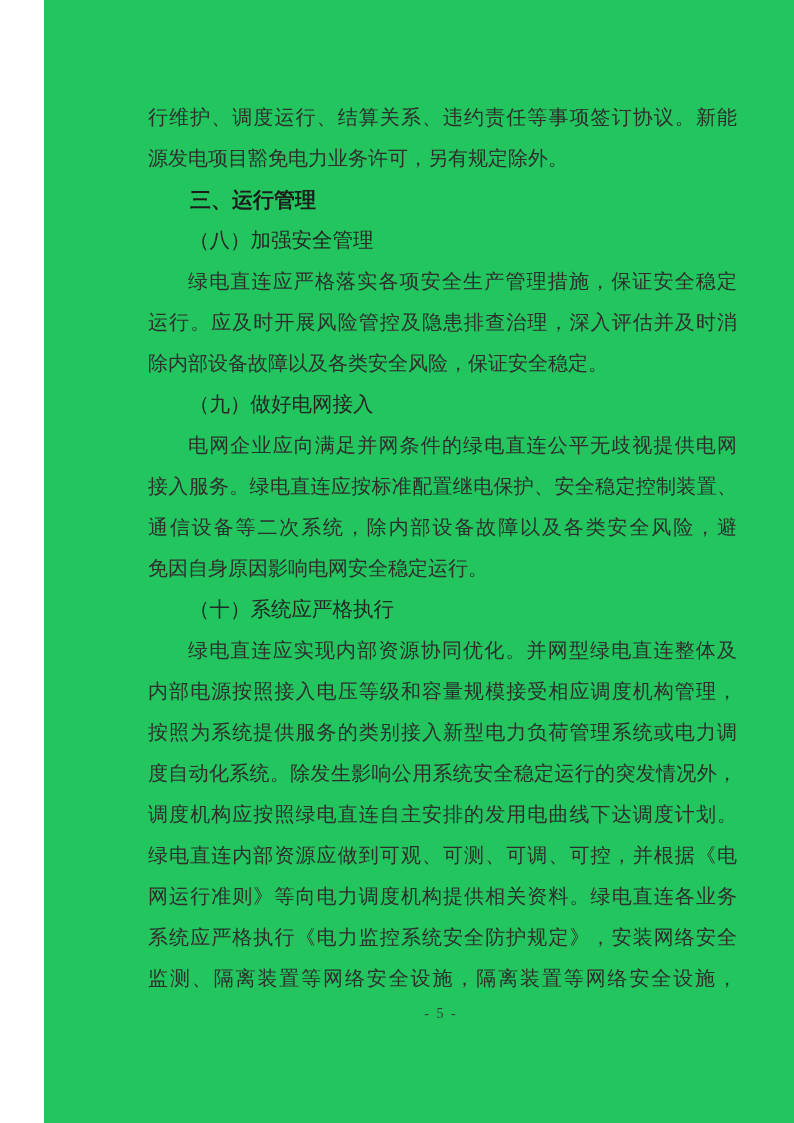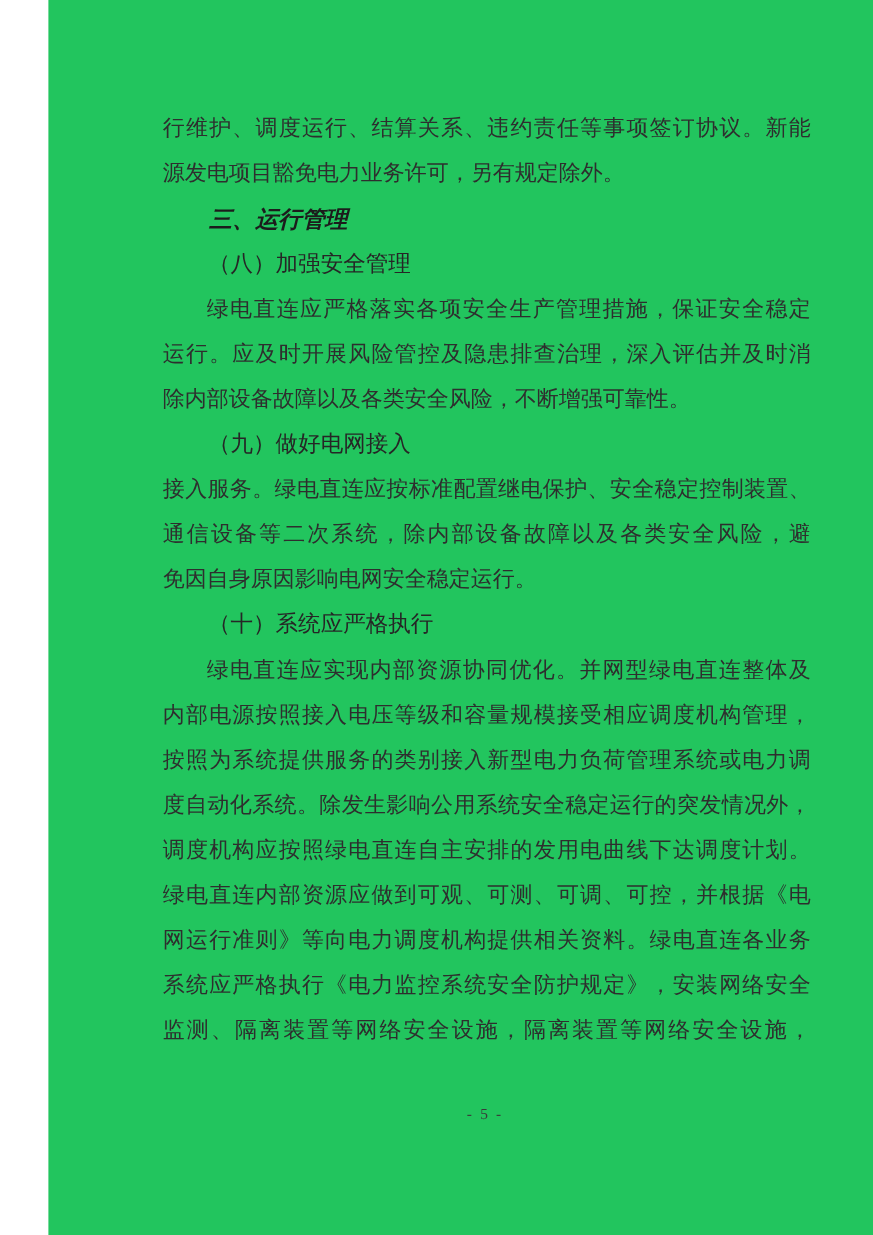--- a/index.html
+++ b/index.html
@@ -36,21 +36,20 @@
     text-justify: inter-character;
   }
   .line.indent {
     text-indent: 2em;
   }
   .line.h1 {
     font-family: "Liberation Sans", sans-serif;
     font-weight: 700;
     font-size: 21px;
     color: #1c1c1c;
-    font-style: italic;
   }
   .line.h2 {
     font-size: 20.5px;
     color: #262626;
   }
   .footer {
     position: absolute;
     top: 1004px;
     left: 0;
     width: 100%;
@@ -66,22 +65,23 @@
 <body>
 
 <div class="page">
   <div class="content">
       <div class="line justify">行维护、调度运行、结算关系、违约责任等事项签订协议。新能</div>
       <div class="line">源发电项目豁免电力业务许可，另有规定除外。</div>
       <div class="line h1 indent">三、运行管理</div>
       <div class="line h2 indent">（八）加强安全管理</div>
       <div class="line indent justify">绿电直连应严格落实各项安全生产管理措施，保证安全稳定</div>
       <div class="line justify">运行。应及时开展风险管控及隐患排查治理，深入评估并及时消</div>
-      <div class="line">除内部设备故障以及各类安全风险，不断增强可靠性。</div>
+      <div class="line">除内部设备故障以及各类安全风险，保证安全稳定。</div>
       <div class="line h2 indent">（九）做好电网接入</div>
+      <div class="line indent justify">电网企业应向满足并网条件的绿电直连公平无歧视提供电网</div>
       <div class="line justify">接入服务。绿电直连应按标准配置继电保护、安全稳定控制装置、</div>
       <div class="line justify">通信设备等二次系统，除内部设备故障以及各类安全风险，避</div>
       <div class="line">免因自身原因影响电网安全稳定运行。</div>
       <div class="line h2 indent">（十）系统应严格执行</div>
       <div class="line indent justify">绿电直连应实现内部资源协同优化。并网型绿电直连整体及</div>
       <div class="line justify">内部电源按照接入电压等级和容量规模接受相应调度机构管理，</div>
       <div class="line justify">按照为系统提供服务的类别接入新型电力负荷管理系统或电力调</div>
       <div class="line justify">度自动化系统。除发生影响公用系统安全稳定运行的突发情况外，</div>
       <div class="line justify">调度机构应按照绿电直连自主安排的发用电曲线下达调度计划。</div>
       <div class="line justify">绿电直连内部资源应做到可观、可测、可调、可控，并根据《电</div>

